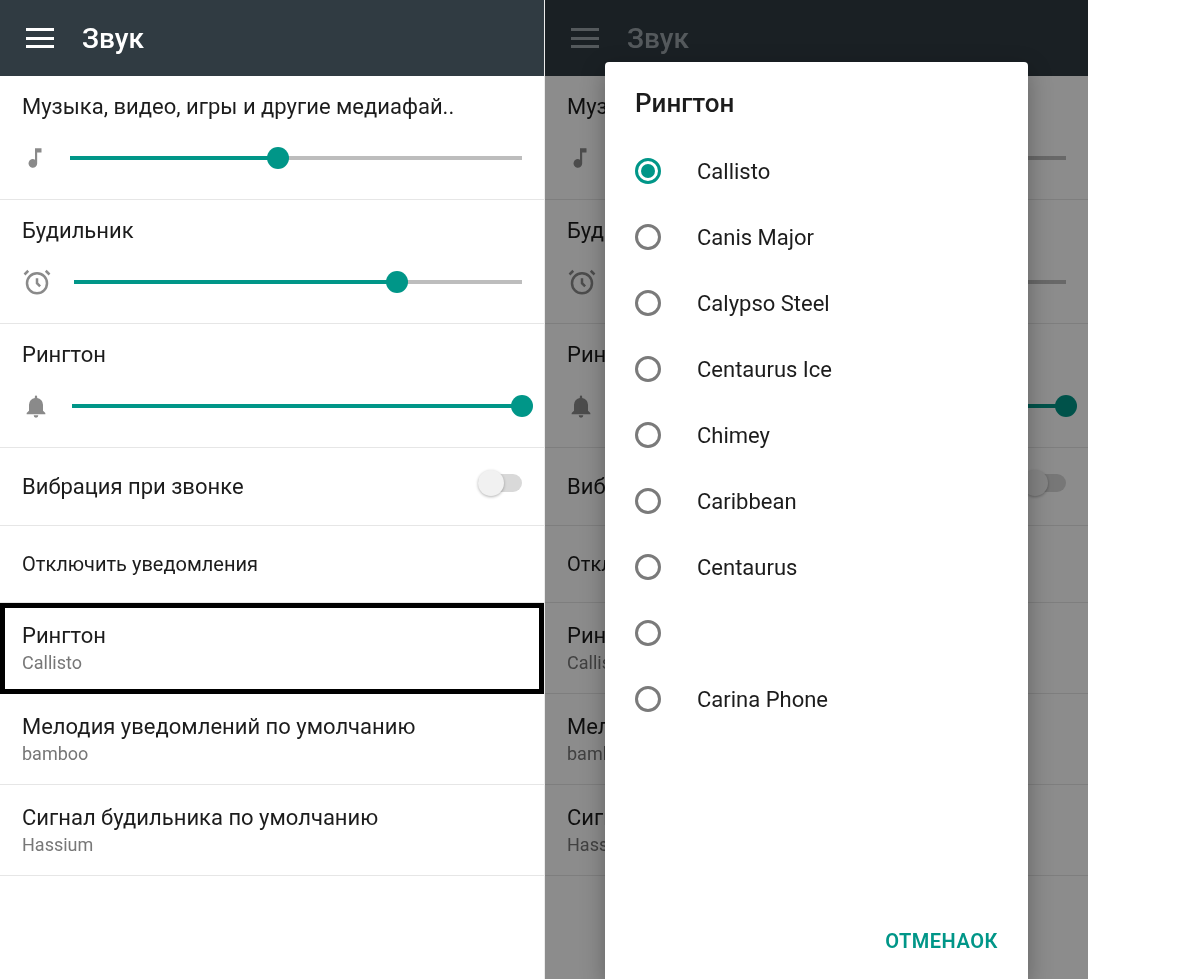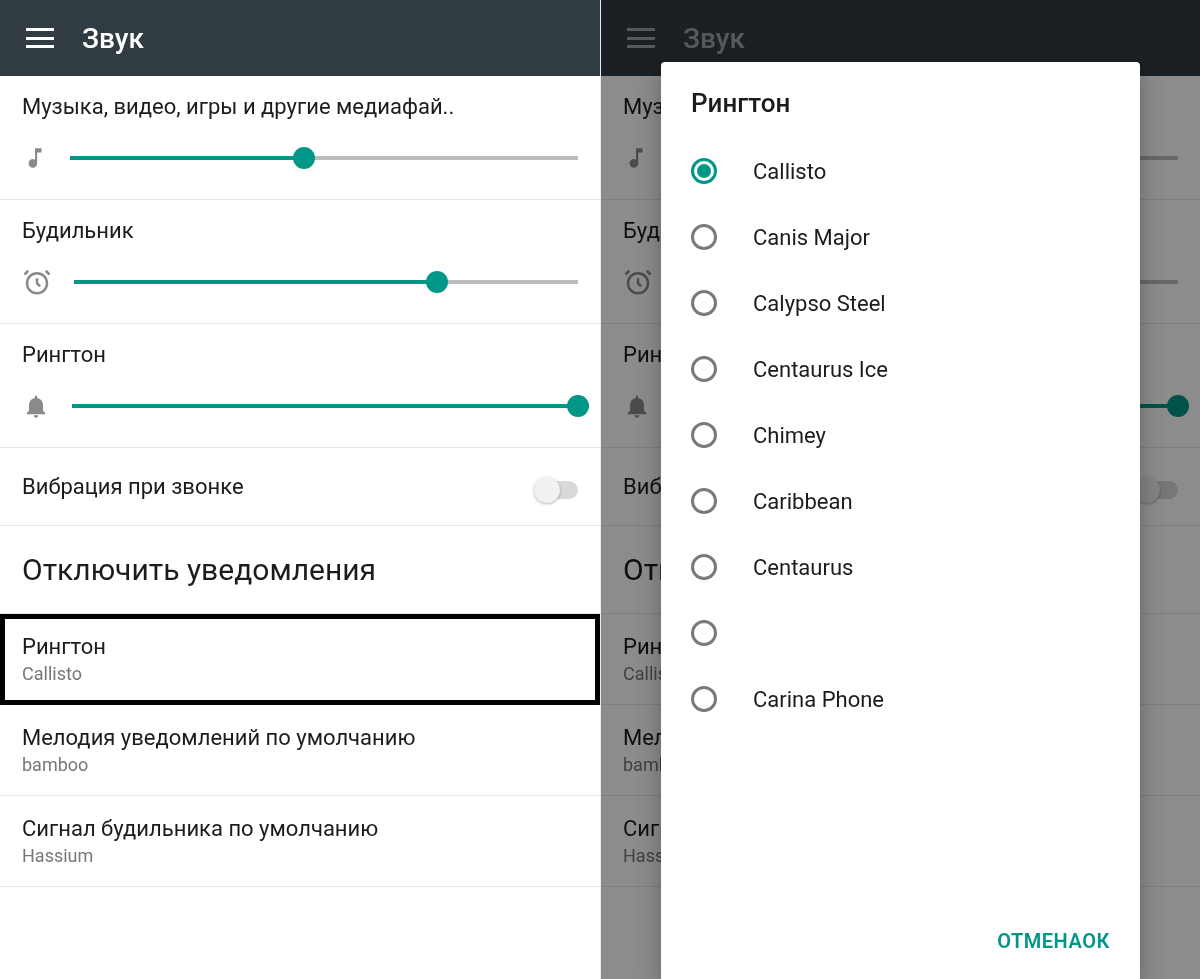--- a/index.html
+++ b/index.html
@@ -18,21 +18,21 @@
     margin: 0;
     width: 1200px;
     height: 979px;
     font-family: Roboto, "Segoe UI", Arial, sans-serif;
     background: #fff;
     display: flex;
     overflow: hidden;
     color: #1c1c1c;
   }
   .screen {
-    width: 600px;
+    width: 544px;
     height: 979px;
     position: relative;
     overflow: hidden;
     background: #fff;
   }
   .screen + .screen { border-left: 1px solid rgba(0,0,0,0.08); }
 
   .header {
     height: 76px;
     background: var(--dark-header);
@@ -49,25 +49,25 @@
   .content { display: flex; flex-direction: column; }
 
   .slider-block { padding: 18px 22px 26px 22px; border-bottom: 1px solid var(--divider); }
   .slider-label { font-size: 22px; color: #1c1c1c; margin-bottom: 24px; white-space: nowrap; overflow: hidden; text-overflow: ellipsis; }
   .slider-row { display: flex; align-items: center; gap: 22px; }
   .slider-icon { color: #8a8a8a; flex-shrink: 0; }
   .slider-track { flex: 1; height: 4px; background: var(--track); position: relative; }
   .slider-fill { position: absolute; left: 0; top: 0; height: 4px; background: var(--teal); }
   .slider-thumb { position: absolute; width: 22px; height: 22px; border-radius: 50%; background: var(--teal); top: 50%; transform: translate(-50%, -50%); }
 
-  .row-toggle { display: flex; align-items: flex-end; justify-content: space-between; padding: 26px 22px; border-bottom: 1px solid var(--divider); font-size: 22px; }
+  .row-toggle { display: flex; align-items: flex-start; justify-content: space-between; padding: 26px 22px; border-bottom: 1px solid var(--divider); font-size: 22px; }
   .toggle { width: 44px; height: 18px; background: #d9d9d9; border-radius: 10px; position: relative; }
   .toggle-knob { position: absolute; width: 26px; height: 26px; border-radius: 50%; background: #f1f1f1; top: 50%; left: 0; transform: translate(0,-50%); box-shadow: 0 1px 3px rgba(0,0,0,0.3); }
 
-  .row-simple { padding: 26px 22px; border-bottom: 1px solid var(--divider); font-size: 30px; }
+  .row-simple { padding: 26px 22px; border-bottom: 1px solid var(--divider); font-size: 20px; }
 
   .row-two { padding: 20px 22px; border-bottom: 1px solid var(--divider); }
   .row-two .primary { font-size: 22px; color: #1c1c1c; }
   .row-two .secondary { font-size: 18px; color: var(--grey-text); margin-top: 4px; }
 
   .row-highlight { outline: 5px solid #000; outline-offset: -5px; }
 
   
   .scrim { position: absolute; inset: 0; background: var(--scrim); }
   .dimmed .header, .dimmed .content { filter: none; }

